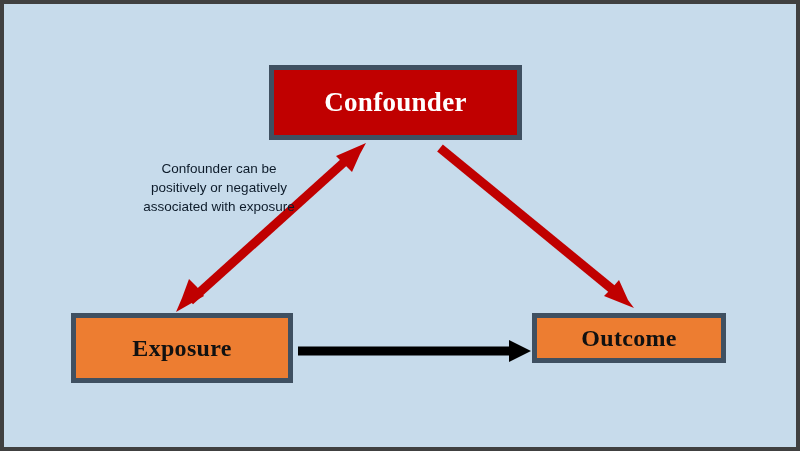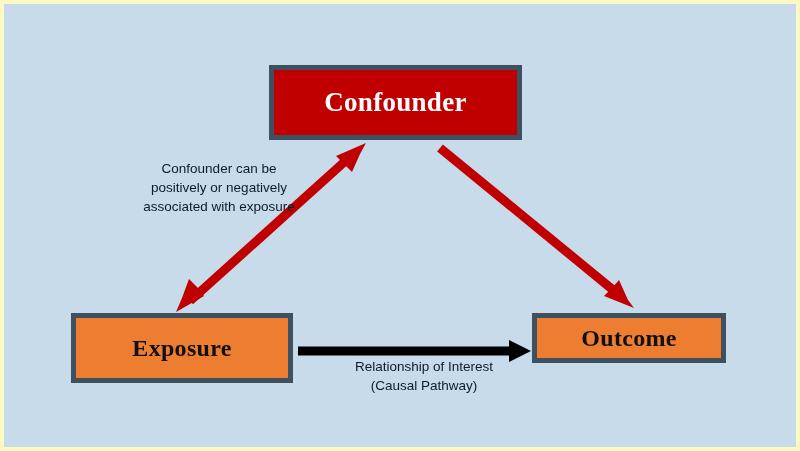--- a/index.html
+++ b/index.html
@@ -4,21 +4,21 @@
 <style>
   html, body {
     margin: 0;
     padding: 0;
     background: #ffffff;
   }
   #canvas {
     position: relative;
     width: 800px;
     height: 451px;
-    background: #fef9c3;
+    background: #404040;
     box-sizing: border-box;
     overflow: hidden;
     font-family: "Liberation Sans", sans-serif;
   }
   #inner {
     position: absolute;
     left: 4px;
     top: 4px;
     width: 792px;
     height: 443px;
@@ -137,17 +137,15 @@
 
     <div class="node" id="node-outcome">
       <span>Outcome</span>
     </div>
 
     <div class="annot" id="annot-left">Confounder can be
 positively or negatively
 associated with exposure</div>
 
 
-    <div class="annot" id="annot-center">Relationship of Interest
-(Causal Pathway)</div>
 
   </div>
 </div>
 
 </body></html>

